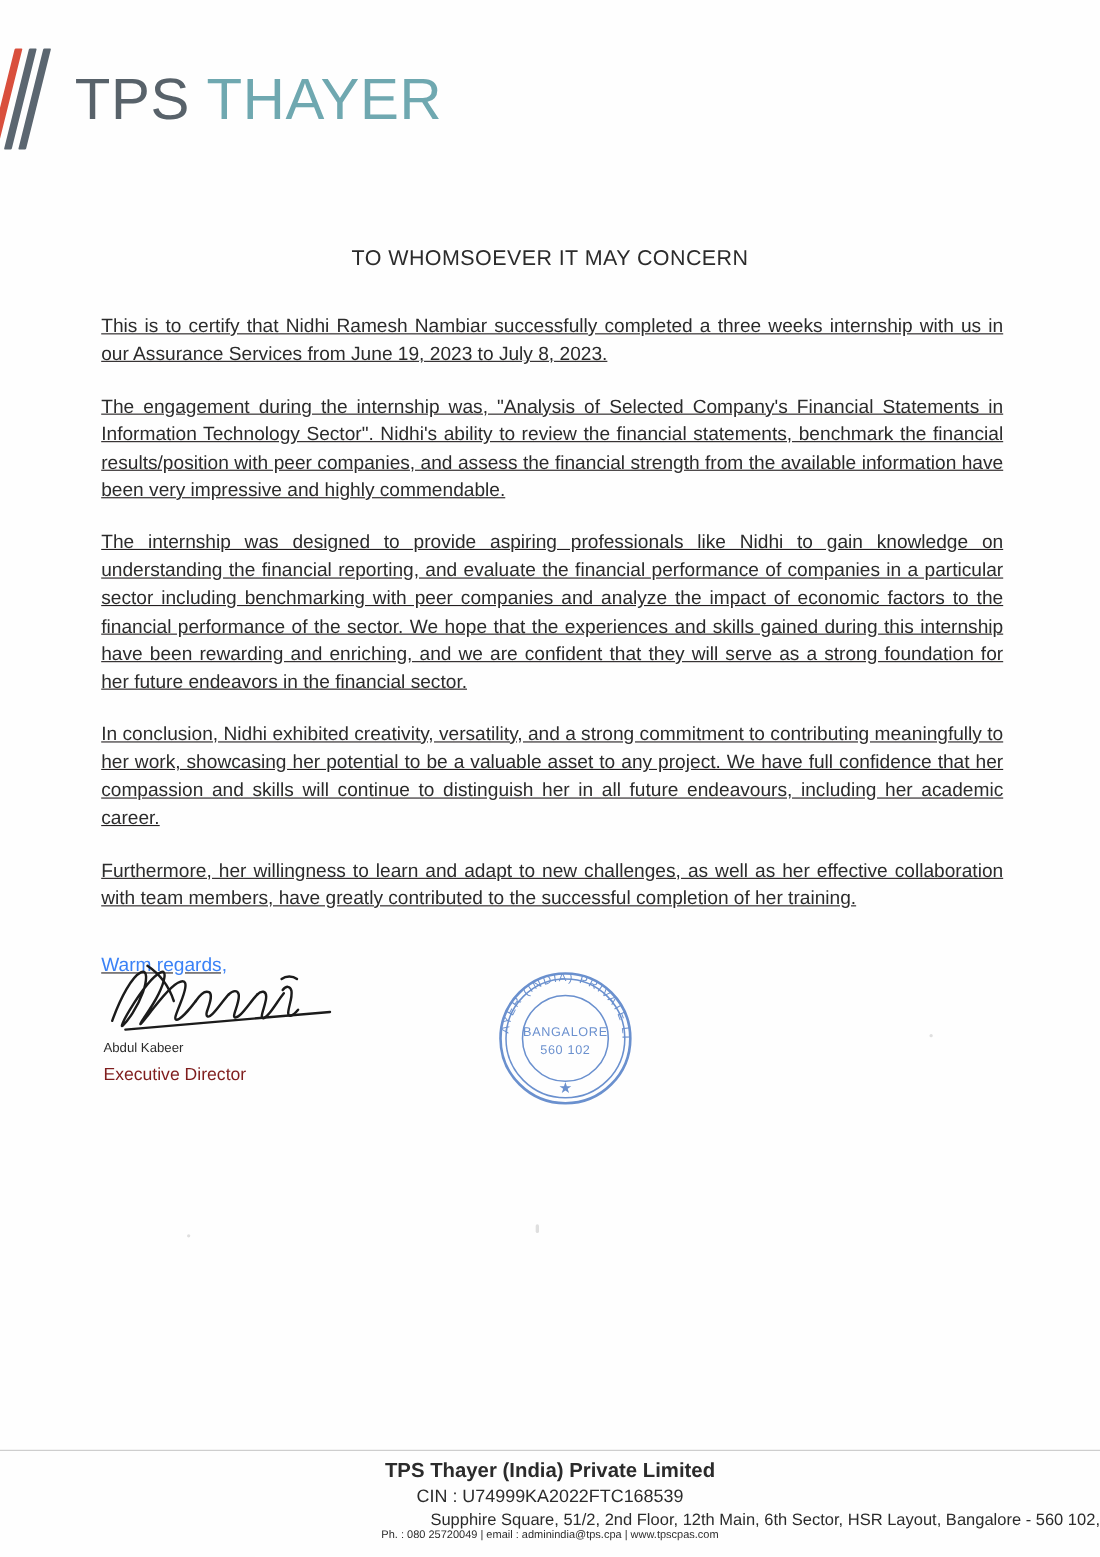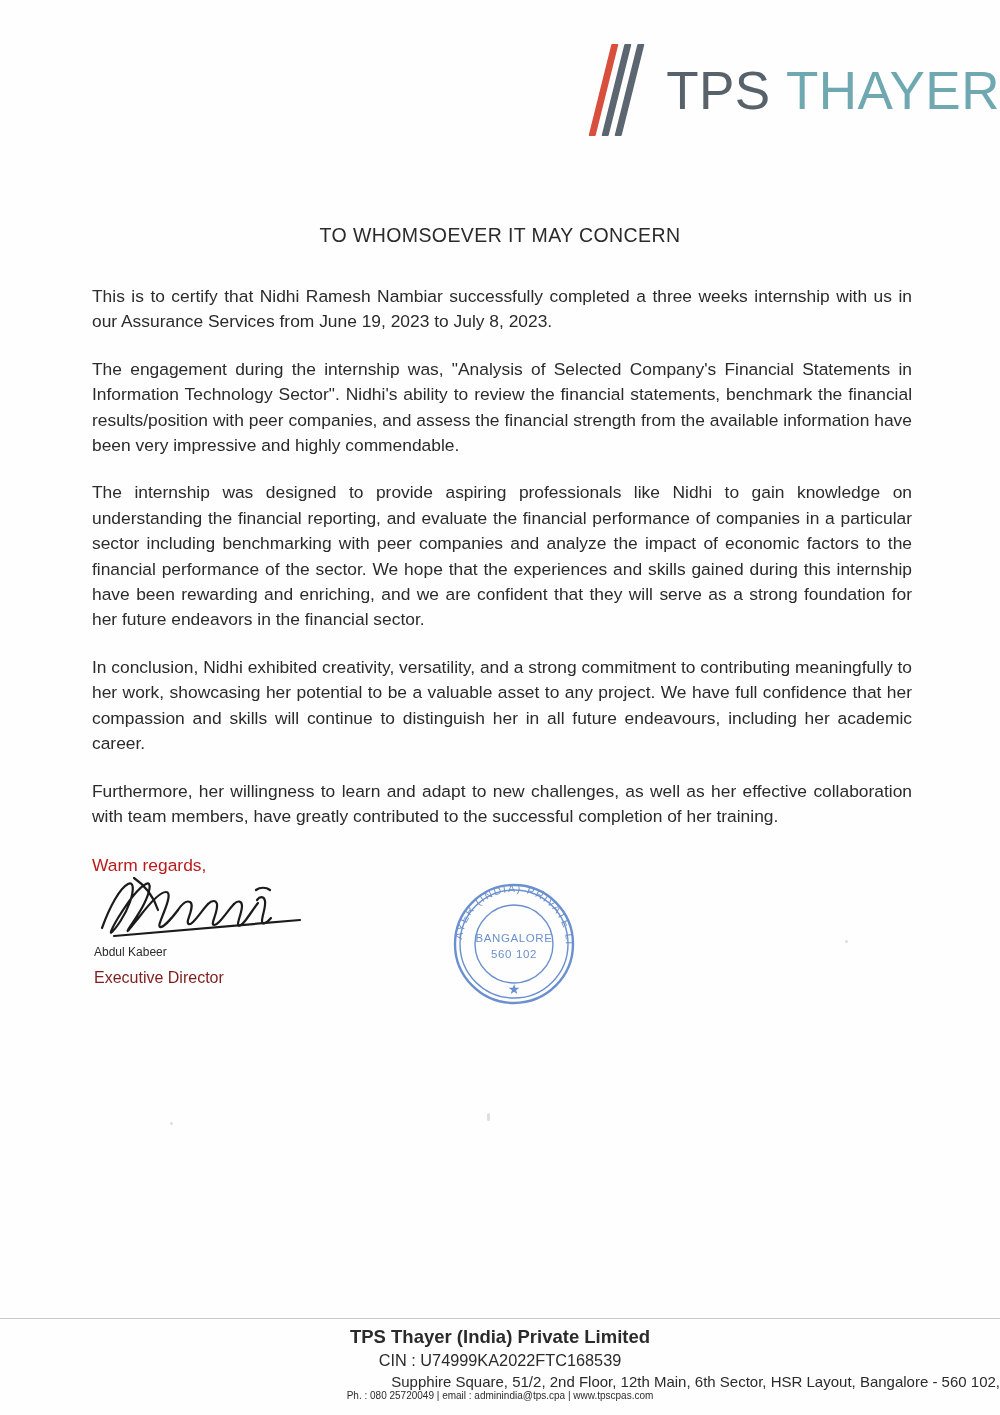--- a/index.html
+++ b/index.html
@@ -22,21 +22,21 @@
     background: #fefefe;
   }
 
   
   .letterhead {
     position: absolute;
     top: 44px;
     left: 0;
     width: 100%;
     display: flex;
-    justify-content: flex-end;
+    justify-content: flex-start;
     align-items: center;
   }
   .logo-wrap {
     display: flex;
     align-items: center;
     gap: 22px;
   }
   .logo-mark {
     width: 46px;
     height: 92px;
@@ -80,34 +80,35 @@
     font-size: 19.5px;
     letter-spacing: 0.4px;
     color: #2b2b2b;
   }
 
   .body-block {
     position: absolute;
     top: 284px;
     left: 92px;
     width: 820px;
+    text-decoration: underline;
   }
   .para {
     text-align: justify;
     font-size: 17.4px;
     line-height: 1.46;
     color: #2b2b2b;
     margin: 0 0 22px 0;
     hyphens: none;
   }
 
   .regards {
-    margin-top: 26px;
+    margin-top: 38px;
     font-size: 17.4px;
-    color: #b91c1c;
+    color: #3b82f6;
   }
 
   
   .sign-area {
     position: absolute;
     top: 878px;
     left: 92px;
     width: 520px;
     height: 130px;
   }

